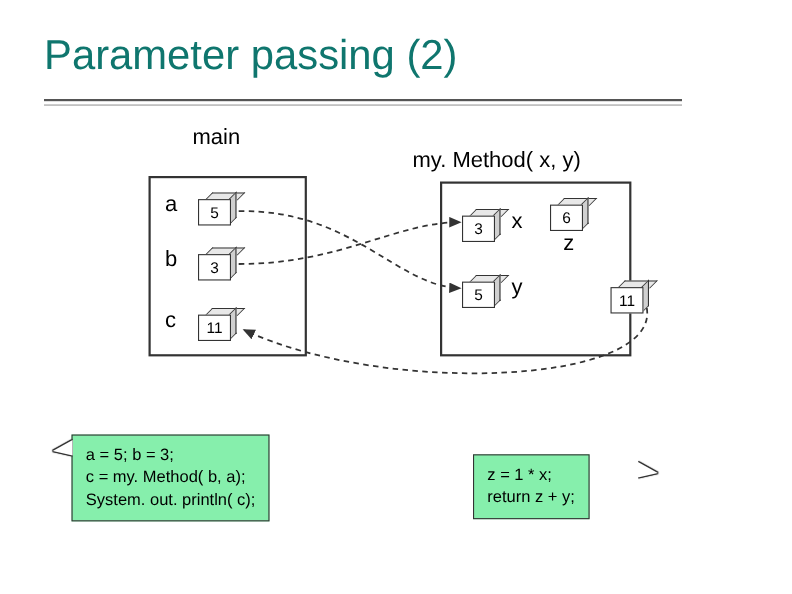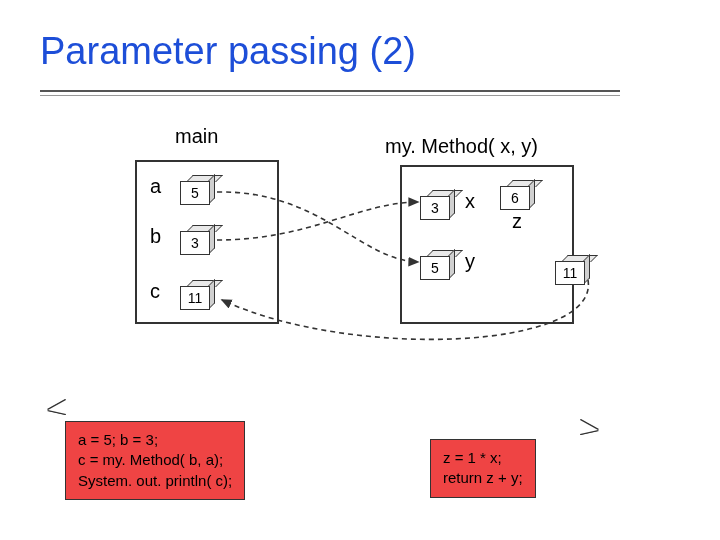--- a/index.html
+++ b/index.html
@@ -10,21 +10,21 @@
     background: #fff;
     font-family: Verdana, Geneva, sans-serif;
     position: relative;
     overflow: hidden;
   }
   .title {
     position: absolute;
     top: 30px;
     left: 40px;
     font-size: 38px;
-    color: #1d4ed8;
+    color: #0f766e;
   }
   .underline1 {
     position: absolute;
     top: 90px; left: 40px;
     width: 580px; height: 2px;
     background: #555;
   }
   .underline2 {
     position: absolute;
     top: 95px; left: 40px;
@@ -77,26 +77,25 @@
     border-top: 1.5px solid #333;
     border-right: 1.5px solid #333;
     border-bottom: 1.5px solid #333;
     transform: skewY(-45deg);
     transform-origin: top left;
     background: #d0d0d0;
   }
   .callout {
     position: absolute;
     border: 1.5px solid #333;
-    background: #ef4444;
+    background: #86efac;
     padding: 8px 12px;
     font-size: 15px;
     line-height: 1.35;
     white-space: pre;
-    margin-top: 26px;
   }
   .tail {
     position: absolute;
     width: 0; height: 0;
   }
   .tail-left {
     border-right: 18px solid #fff;
     border-top: 10px solid transparent;
     border-bottom: 4px solid transparent;
     filter: drop-shadow(-1px 0 0 #333) drop-shadow(0 -1px 0 #333) drop-shadow(0 1px 0 #333);
@@ -114,21 +113,21 @@
     pointer-events: none;
   }
 </style>
 </head>
 <body>
 
 <div class="title">Parameter passing (2)</div>
 <div class="underline1"></div>
 <div class="underline2"></div>
 
-<div class="subhead" style="left:175px; top:114px;margin-top:11px;">main</div>
+<div class="subhead" style="left:175px; top:114px;">main</div>
 <div class="frame" style="left:135px; top:160px; width:140px; height:160px;"></div>
 
 <div class="varlabel" style="left:150px; top:175px;">a</div>
 <div class="box3d" style="left:180px; top:175px;">
   <div class="top"></div>
     <div class="side"></div>
   <div class="front">5</div>
 </div>
 
 <div class="varlabel" style="left:150px; top:225px;">b</div>
@@ -138,21 +137,21 @@
   <div class="front">3</div>
 </div>
 
 <div class="varlabel" style="left:150px; top:280px;">c</div>
 <div class="box3d" style="left:180px; top:280px;">
   <div class="top"></div>
     <div class="side"></div>
   <div class="front">11</div>
 </div>
 
-<div class="subhead" style="left:385px; top:135px;">my. Method( x, y)</div>
+<div class="subhead" style="left:375px; top:135px;">my. Method( x, y)</div>
 <div class="frame" style="left:400px; top:165px; width:170px; height:155px;"></div>
 
 <div class="box3d" style="left:420px; top:190px;">
   <div class="top"></div>
     <div class="side"></div>
   <div class="front">3</div>
 </div>
 <div class="varlabel" style="left:465px; top:190px;">x</div>
 
 <div class="box3d" style="left:500px; top:180px;">

